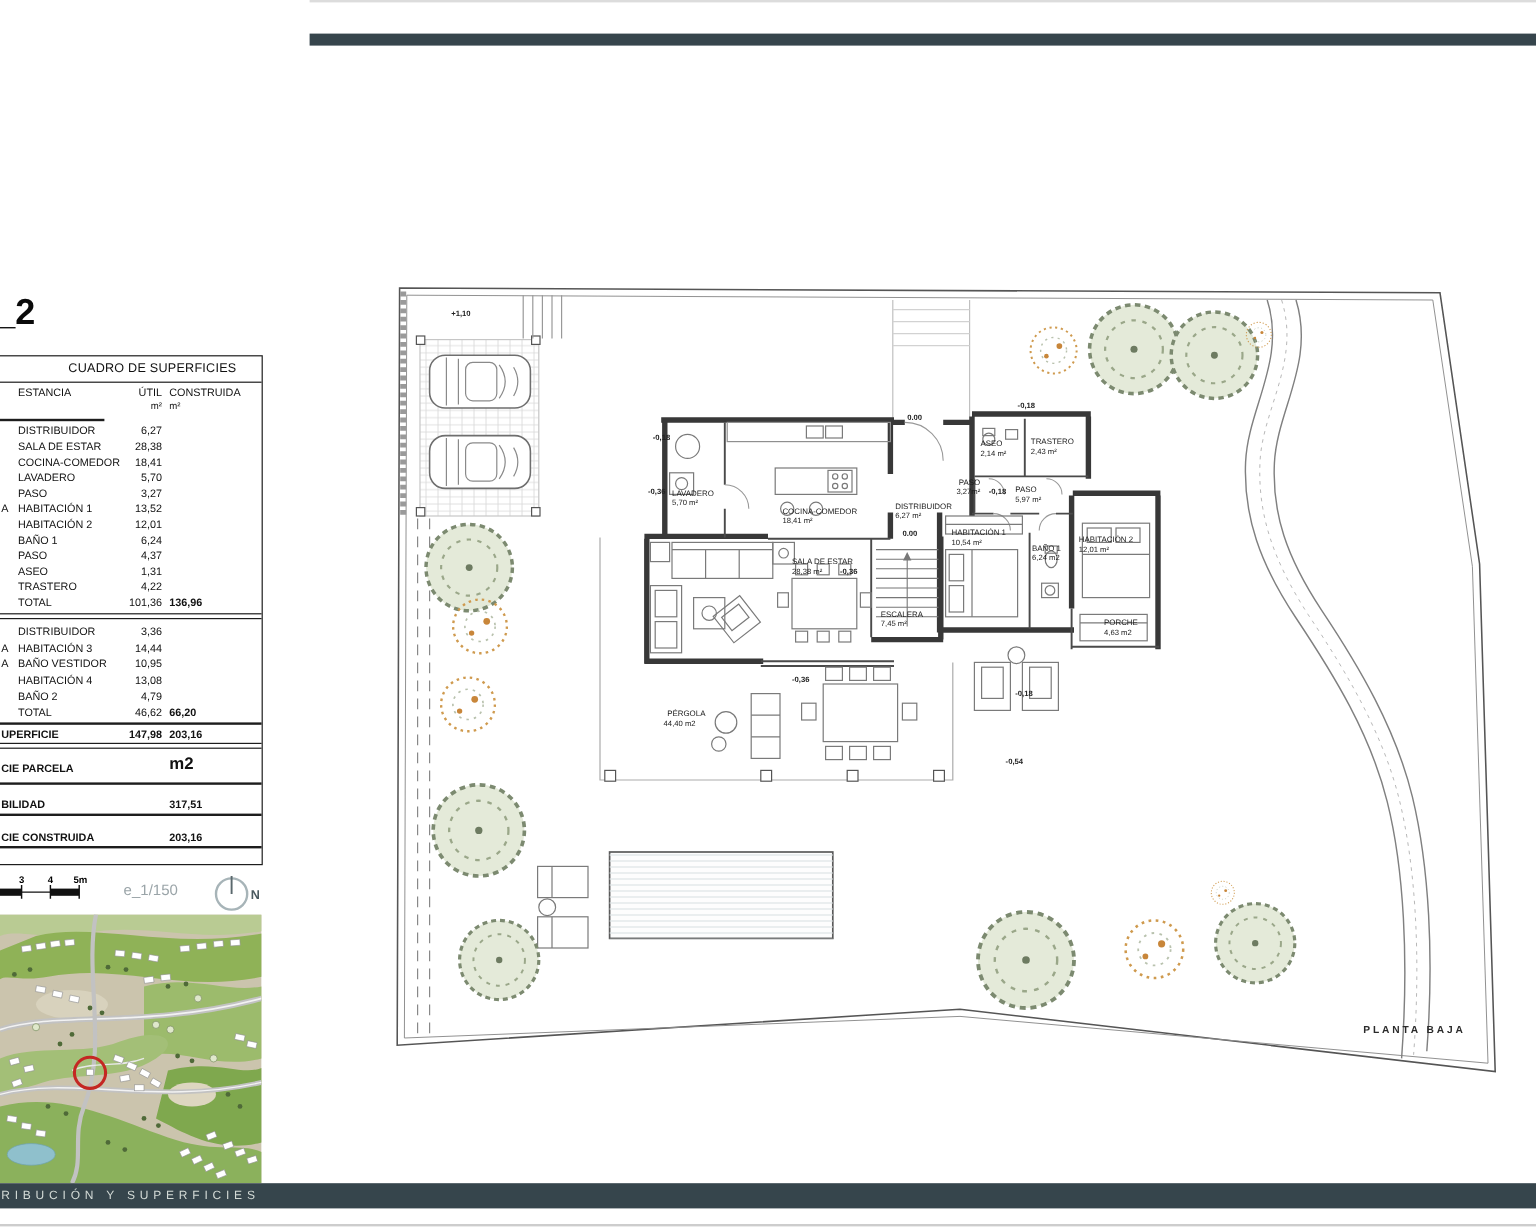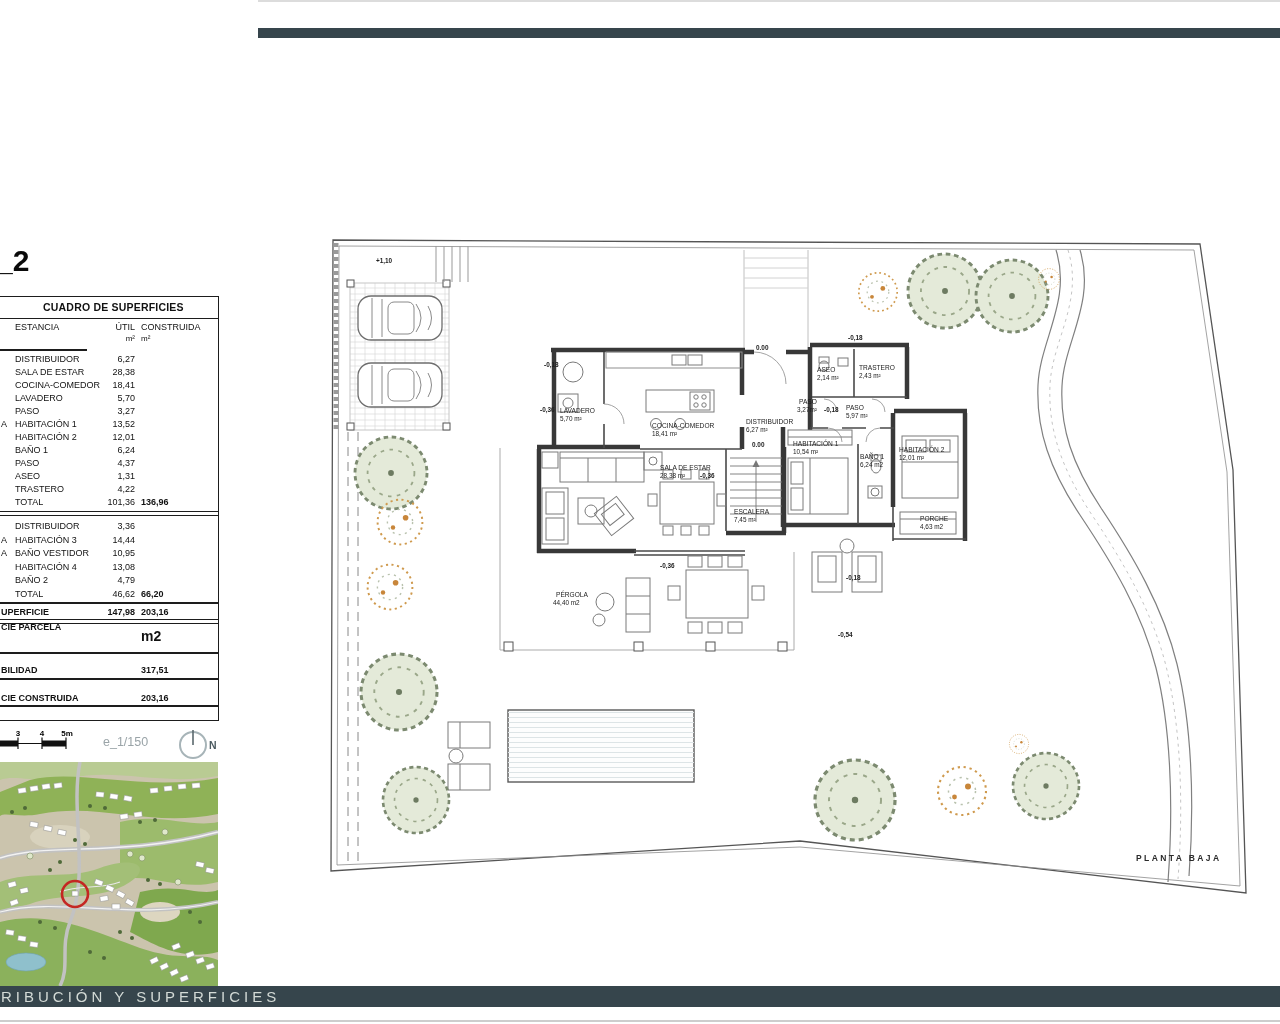--- a/index.html
+++ b/index.html
@@ -7,38 +7,38 @@
        font-family:"Liberation Sans",sans-serif;color:#111;position:relative;}
   .abs{position:absolute;}
   
   .topline{left:258px;top:0;width:1022px;height:2px;background:#dcdcdc;}
   .topbar{left:258px;top:28px;width:1022px;height:10px;background:#36454c;}
   
   .sheet-title{left:-4px;top:244px;font-size:30px;font-weight:bold;color:#0a0a0a;}
   
   .stable{left:-46px;top:296px;width:263px;height:423px;border:1.6px solid #1d1d1d;font-size:9px;}
   .stable *{position:absolute;}
-  .st-title{top:4px;left:88px;width:168px;text-align:left;font-weight:bold;font-size:10.5px;letter-spacing:.2px;}
+  .st-title{top:4px;left:88px;width:168px;text-align:center;font-weight:normal;font-size:10.5px;letter-spacing:.2px;}
   .rule{left:0;width:100%;background:#1d1d1d;height:1.4px;}
   .n{left:60px;white-space:nowrap;}
   .u{left:116px;width:64px;text-align:right;}
   .c{left:186px;width:70px;}
   .hd{font-weight:normal;}
   .r{height:13px;left:0;width:100%;}
   .r span{top:0;}
   .bold{font-weight:bold;}
   .frag{left:46px;width:12px;font-size:9px;}
   .sumlbl{left:46px;font-weight:bold;white-space:nowrap;}
   
   .scalebar{left:0;top:726px;}
   
   .map{left:0;top:762px;}
   
   .footer{left:0;top:986px;width:1280px;height:21px;background:#36454c;}
-  .footer span{display:block;line-height:21px;padding-left:1px;font-size:15px;letter-spacing:4px;
+  .footer span{display:block;line-height:21px;padding-left:1px;font-size:10px;letter-spacing:4px;
                color:#d3dad6;white-space:nowrap;}
   .bottomline{left:0;top:1020px;width:1280px;height:2px;background:#cdcdcd;}
   svg{font-family:"Liberation Sans",sans-serif;}
   .roomname{font-size:6.6px;fill:#1a1a1a;}
   .roomarea{font-size:6.4px;fill:#1a1a1a;}
   .lvl{font-size:6.4px;font-weight:bold;fill:#222;}
   .caption{font-size:8.5px;font-weight:bold;letter-spacing:2.4px;fill:#2b2b2b;}
 </style>
 </head>
 <body>
@@ -146,21 +146,21 @@
   <div class="rule" style="top:305px;height:1.6px"></div>
 
   <div class="r bold" style="top:310px">
     <span class="sumlbl">UPERFICIE</span>
     <span class="u">147,98</span>
     <span class="c">203,16</span>
   </div>
   <div class="rule" style="top:322px;height:1.1px"></div>
   <div class="rule" style="top:325.5px;height:1.1px"></div>
   <span class="c bold" style="top:331px;font-size:14px">m2</span>
-  <span class="sumlbl" style="top:325px">CIE PARCELA</span>
+  <span class="sumlbl" style="top:338px">CIE PARCELA</span>
   <div class="rule" style="top:355px;height:1.6px"></div>
   <div class="r bold" style="top:368px">
     <span class="sumlbl">BILIDAD</span>
     <span class="c">317,51</span>
   </div>
   <div class="rule" style="top:381px;height:1.6px"></div>
   <div class="r bold" style="top:396px">
     <span class="sumlbl">CIE CONSTRUIDA</span>
     <span class="c">203,16</span>
   </div>

